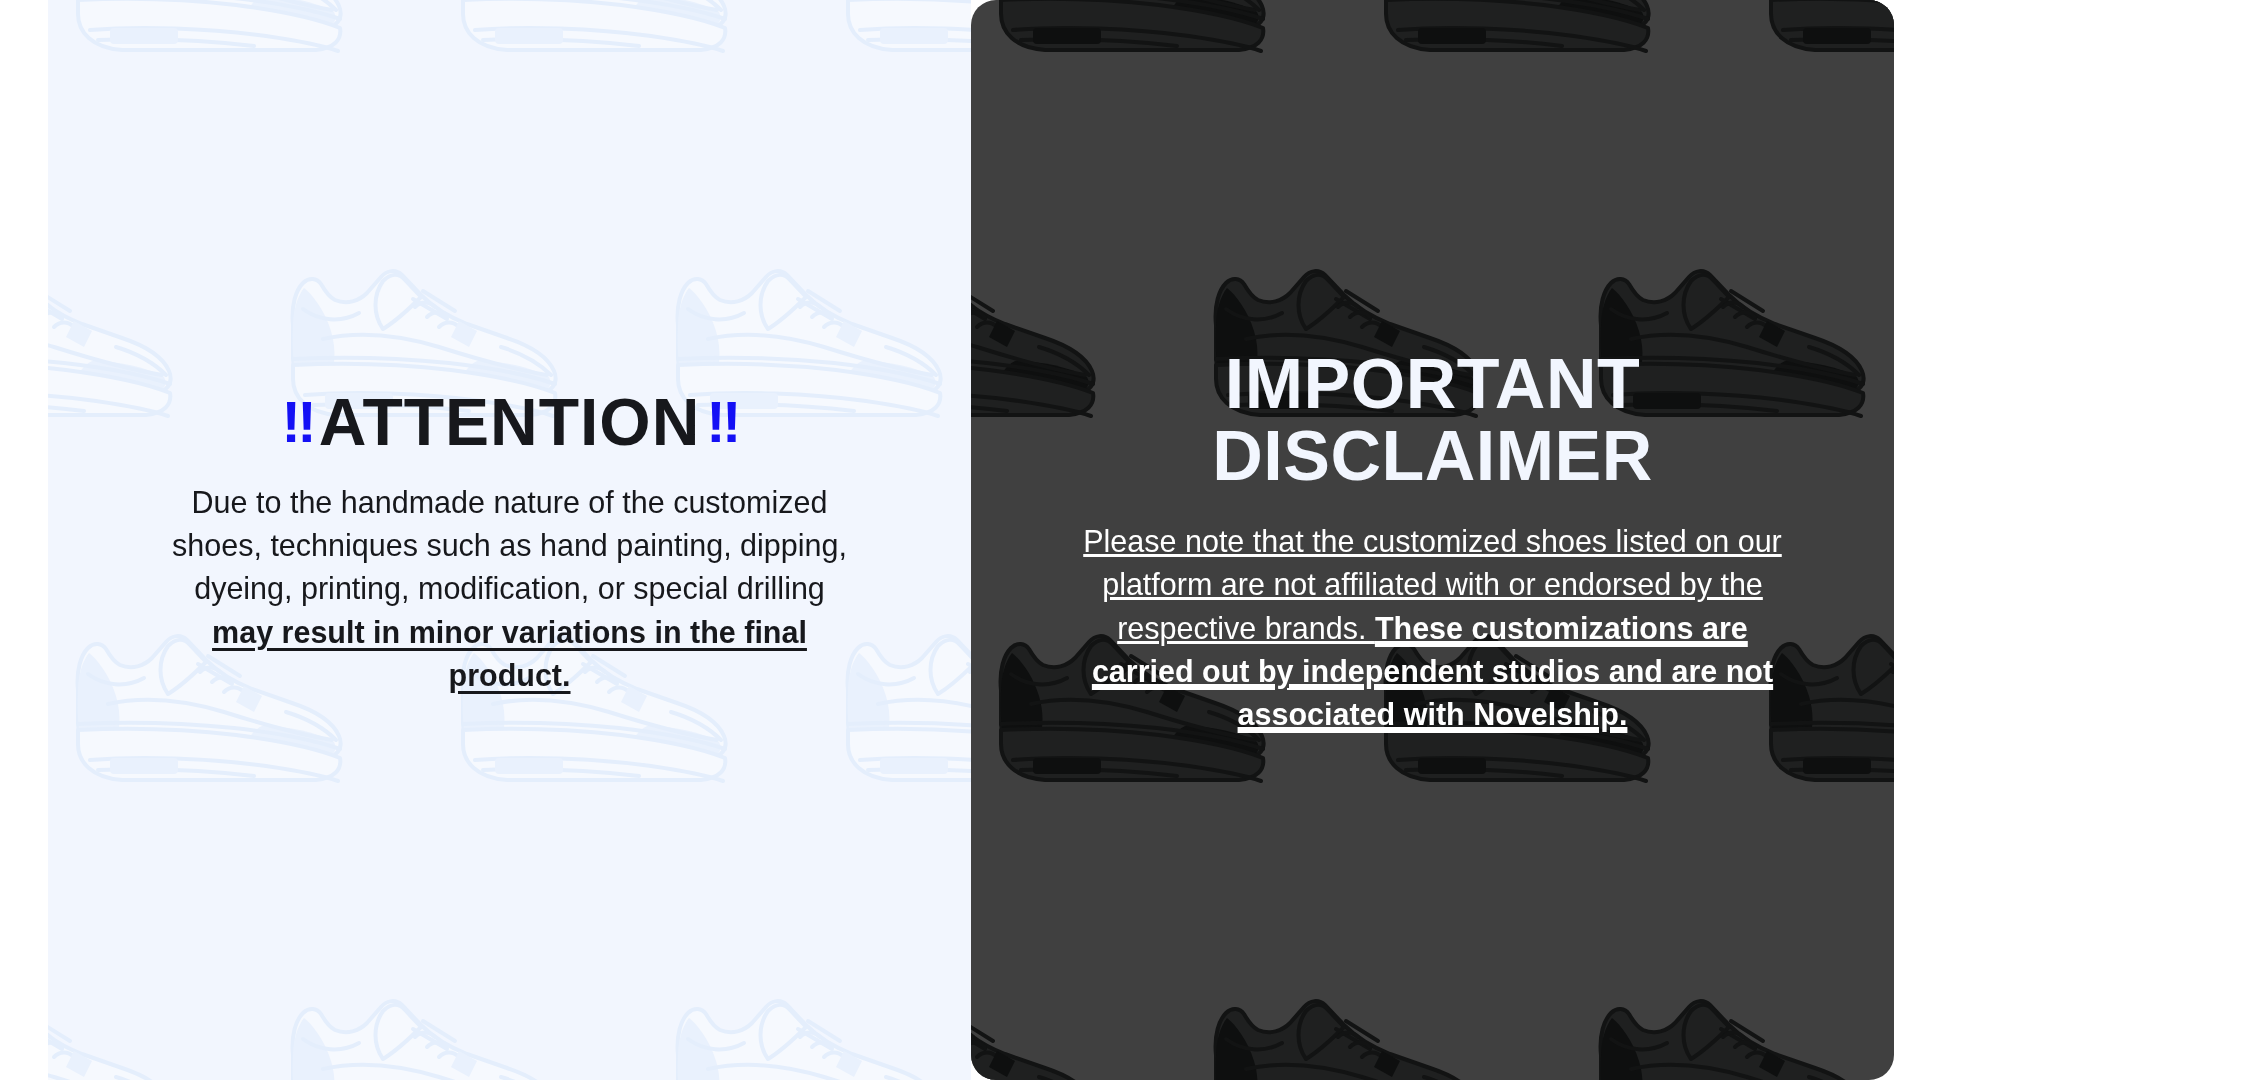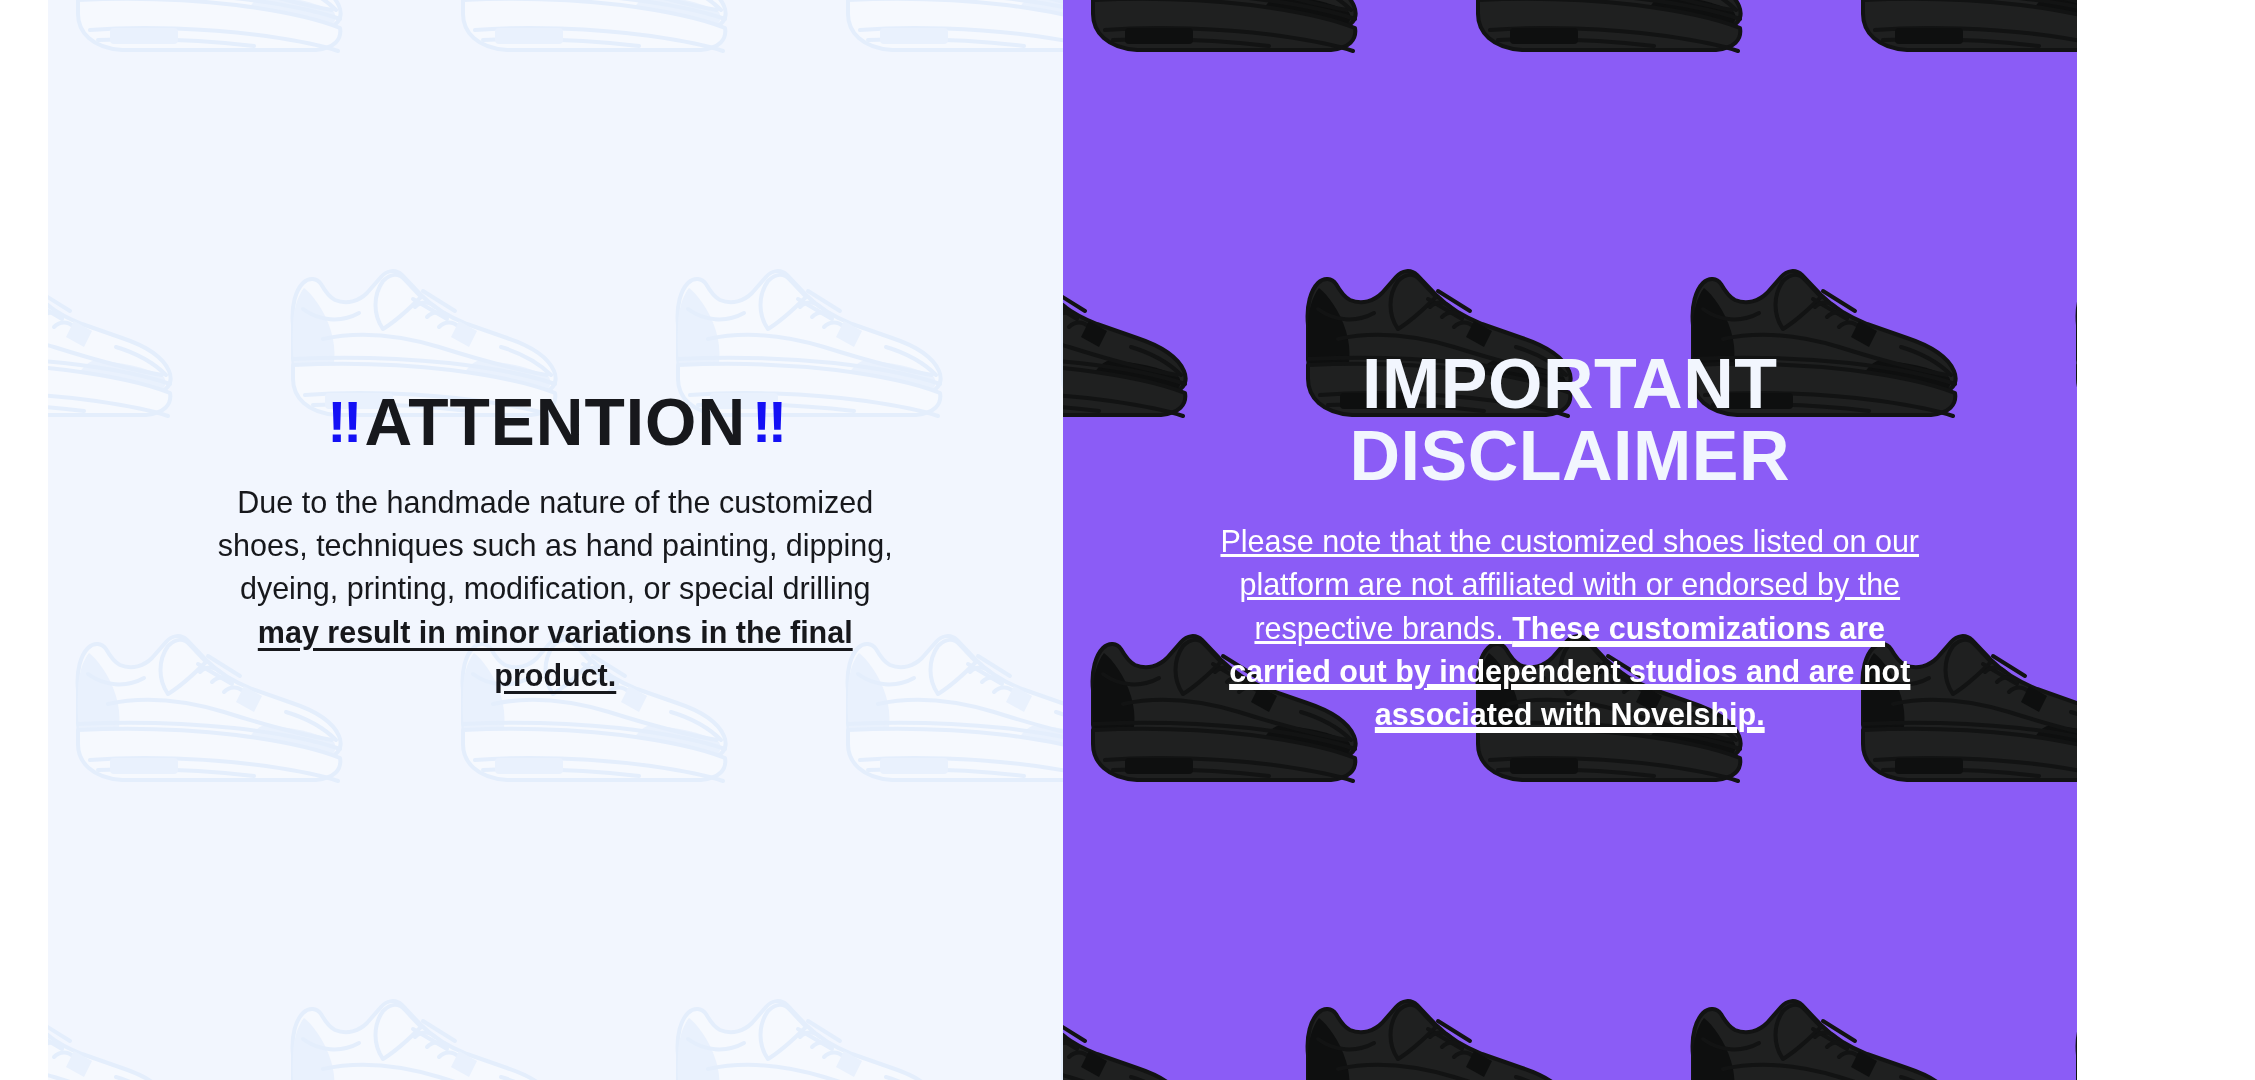--- a/index.html
+++ b/index.html
@@ -6,39 +6,39 @@
   * { margin:0; padding:0; box-sizing:border-box; }
 
   html, body {
     width:2255px;
     height:1080px;
     overflow:hidden;
     font-family:"Liberation Sans", sans-serif;
   }
 
   #banner {
-    width:2077px;
+    width:1894px;
     height:1080px;
     display:flex;
     position:relative;
     padding-left:48px;
   }
 
   .panel {
     width:50%;
     height:100%;
     position:relative;
     overflow:hidden;
     display:flex;
     align-items:center;
     justify-content:center;
   }
 
   .panel--light { background:#F2F6FE; }
-  .panel--dark  { background:#8b5cf6; }
+  .panel--dark  { background:#404040;border-radius:25px; }
 
   
   .pattern {
     position:absolute;
     inset:0;
     pointer-events:none;
   }
   .pattern .tile {
     position:absolute;
     width:330px;

